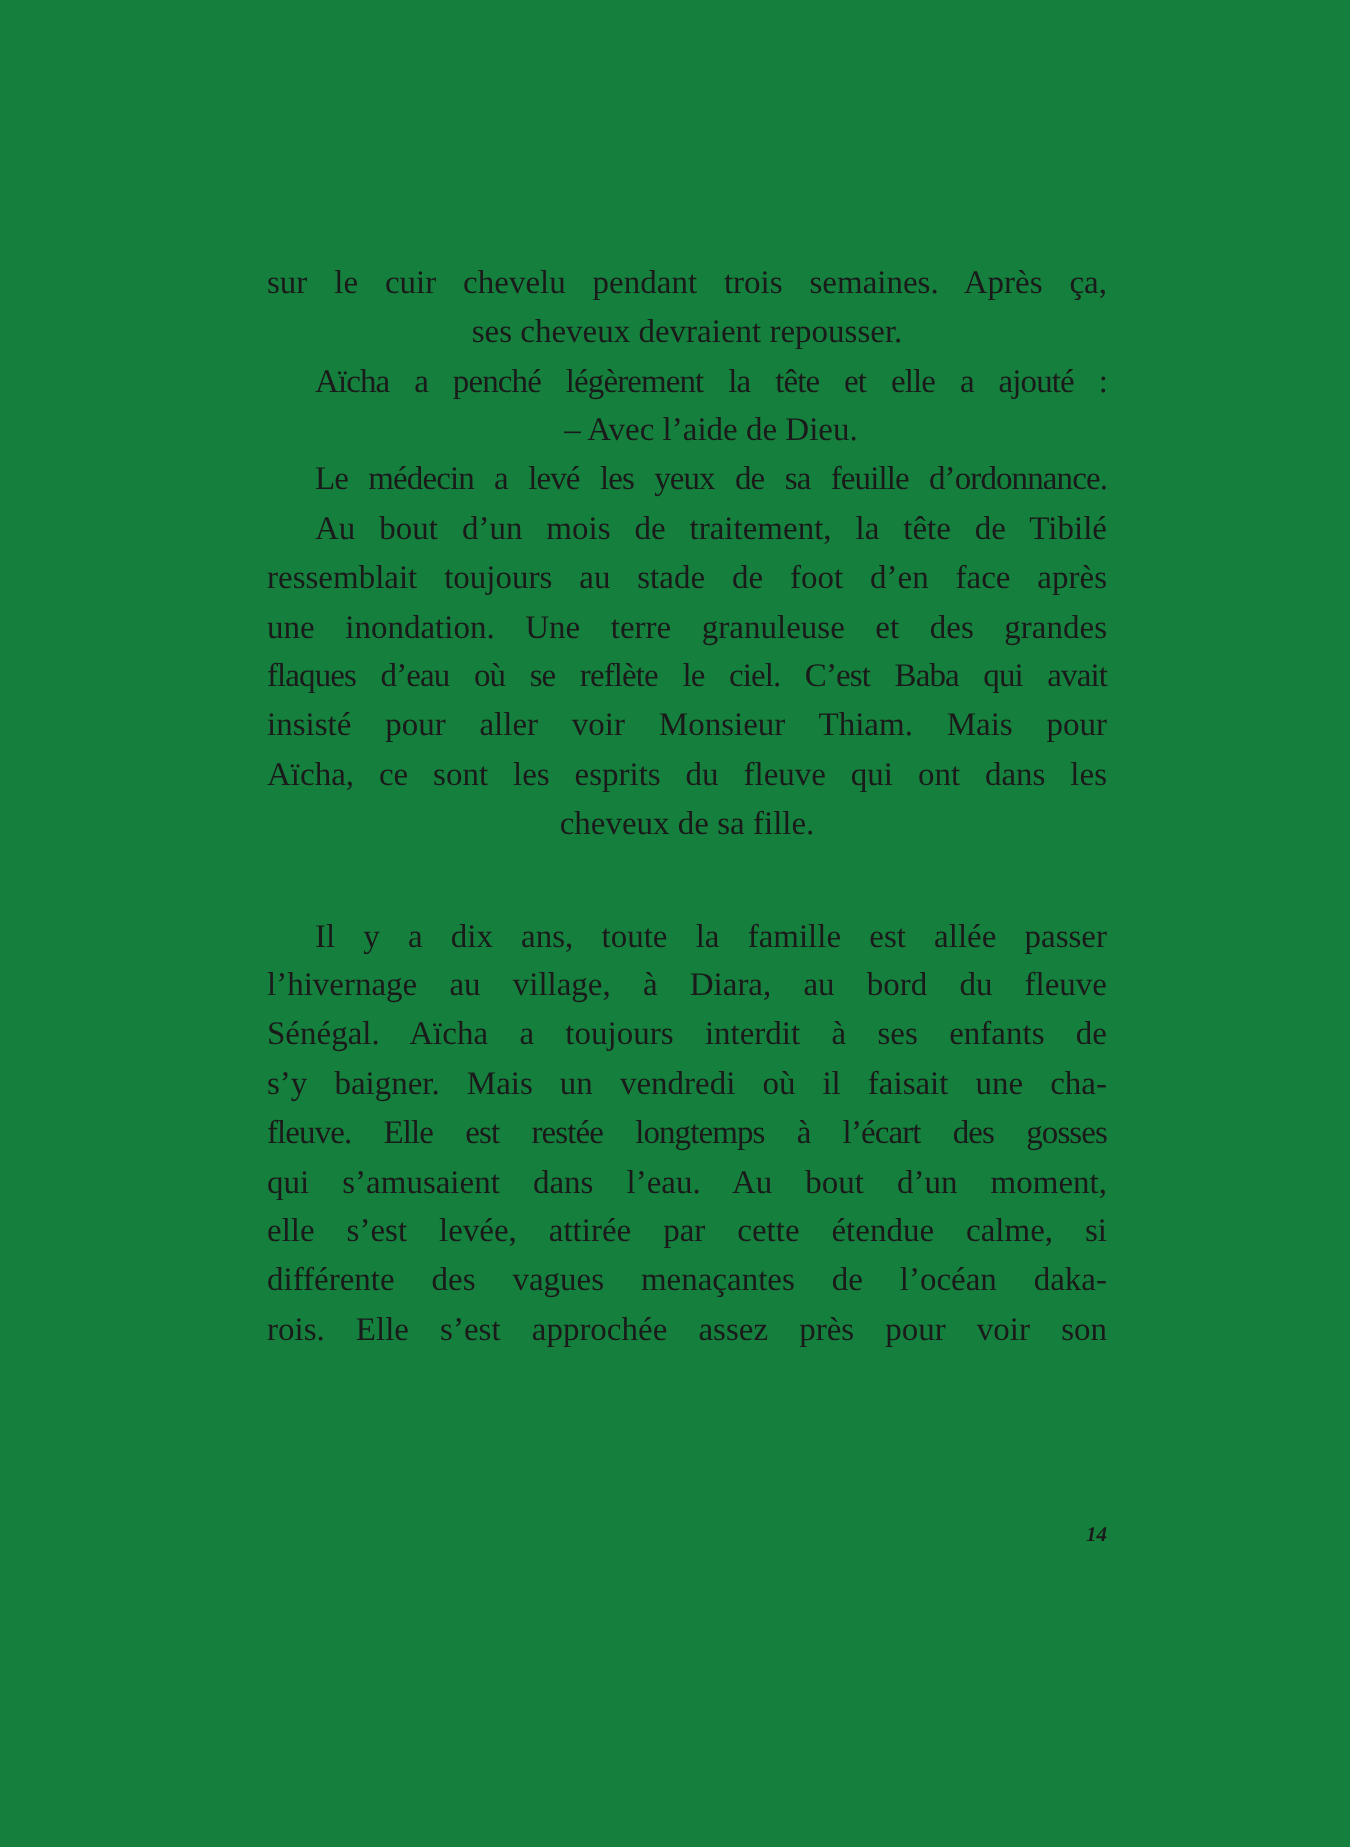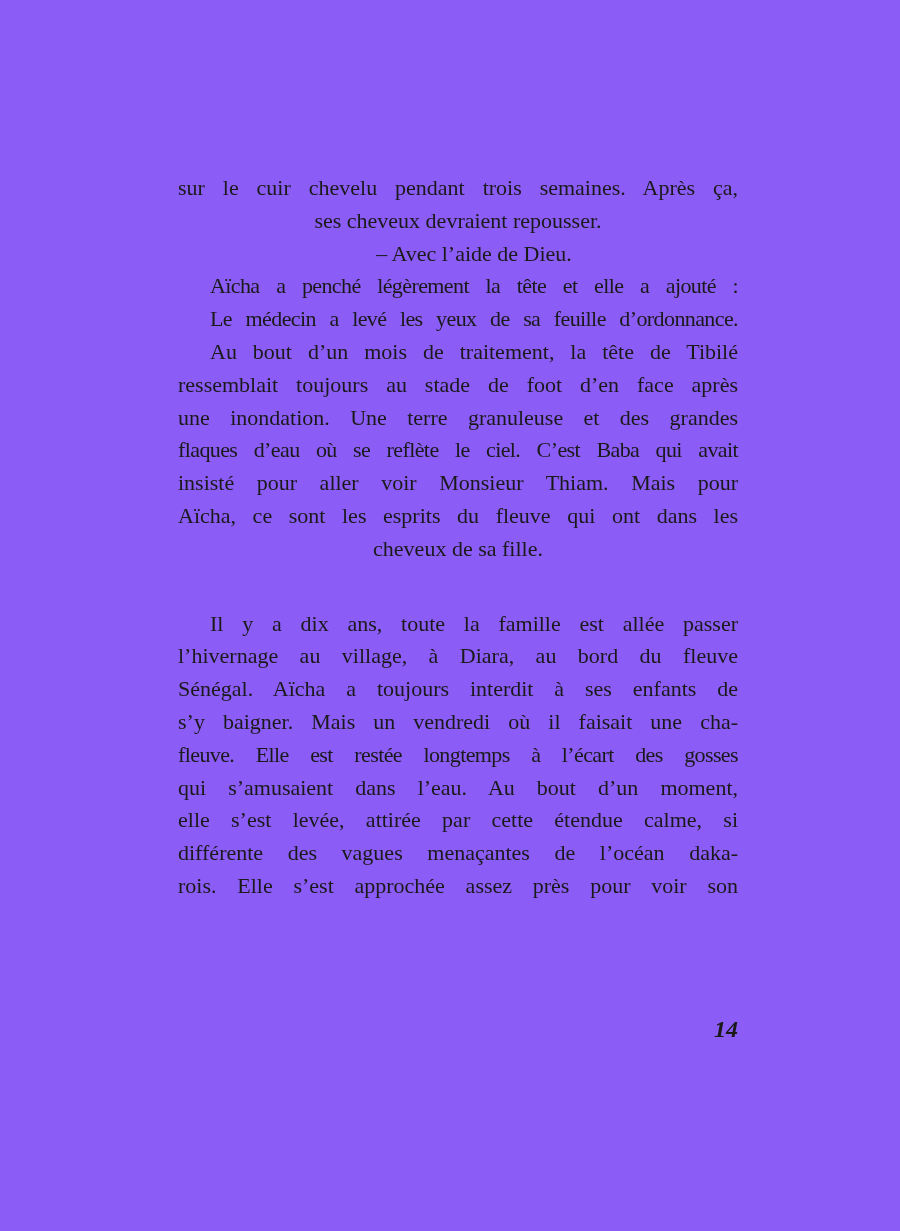--- a/index.html
+++ b/index.html
@@ -4,21 +4,21 @@
 <style>
   html, body {
     margin: 0;
     padding: 0;
     background: #ffffff;
   }
   .page {
     position: relative;
     width: 900px;
     height: 1231px;
-    background: #8b5cf6;
+    background: #15803d;
     overflow: hidden;
   }
   .text-block {
     position: absolute;
     left: 178px;
     top: 172px;
     width: 560px;
     font-family: "Liberation Serif", "DejaVu Serif", serif;
     font-size: 22px;
     line-height: 32.8px;
@@ -48,38 +48,38 @@
   }
   .page-number {
     position: absolute;
     left: 178px;
     top: 1016px;
     width: 560px;
     text-align: right;
     font-family: "Liberation Serif", "DejaVu Serif", serif;
     font-style: italic;
     font-weight: 700;
-    font-size: 24px;
+    font-size: 14px;
     color: #1a1a1a;
   }
 </style>
 </head>
 <body>
 
 <div class="page">
   <main class="text-block">
       <div class="para">
         <div class="line fill">sur le cuir chevelu pendant trois semaines. Après ça,</div>
         <div class="line">ses cheveux devraient repousser.</div>
       </div>
       <div class="para">
-        <div class="line indent">– Avec l’aide de Dieu.</div>
+        <div class="line fill tight indent">Aïcha a penché légèrement la tête et elle a ajouté :</div>
       </div>
       <div class="para">
-        <div class="line fill tight indent">Aïcha a penché légèrement la tête et elle a ajouté :</div>
+        <div class="line indent">– Avec l’aide de Dieu.</div>
       </div>
       <div class="para">
         <div class="line fill tight indent">Le médecin a levé les yeux de sa feuille d’ordonnance.</div>
       </div>
       <div class="para">
         <div class="line fill indent">Au bout d’un mois de traitement, la tête de Tibilé</div>
         <div class="line fill">ressemblait toujours au stade de foot d’en face après</div>
         <div class="line fill">une inondation. Une terre granuleuse et des grandes</div>
         <div class="line fill tight">flaques d’eau où se reflète le ciel. C’est Baba qui avait</div>
         <div class="line fill">insisté pour aller voir Monsieur Thiam. Mais pour</div>

